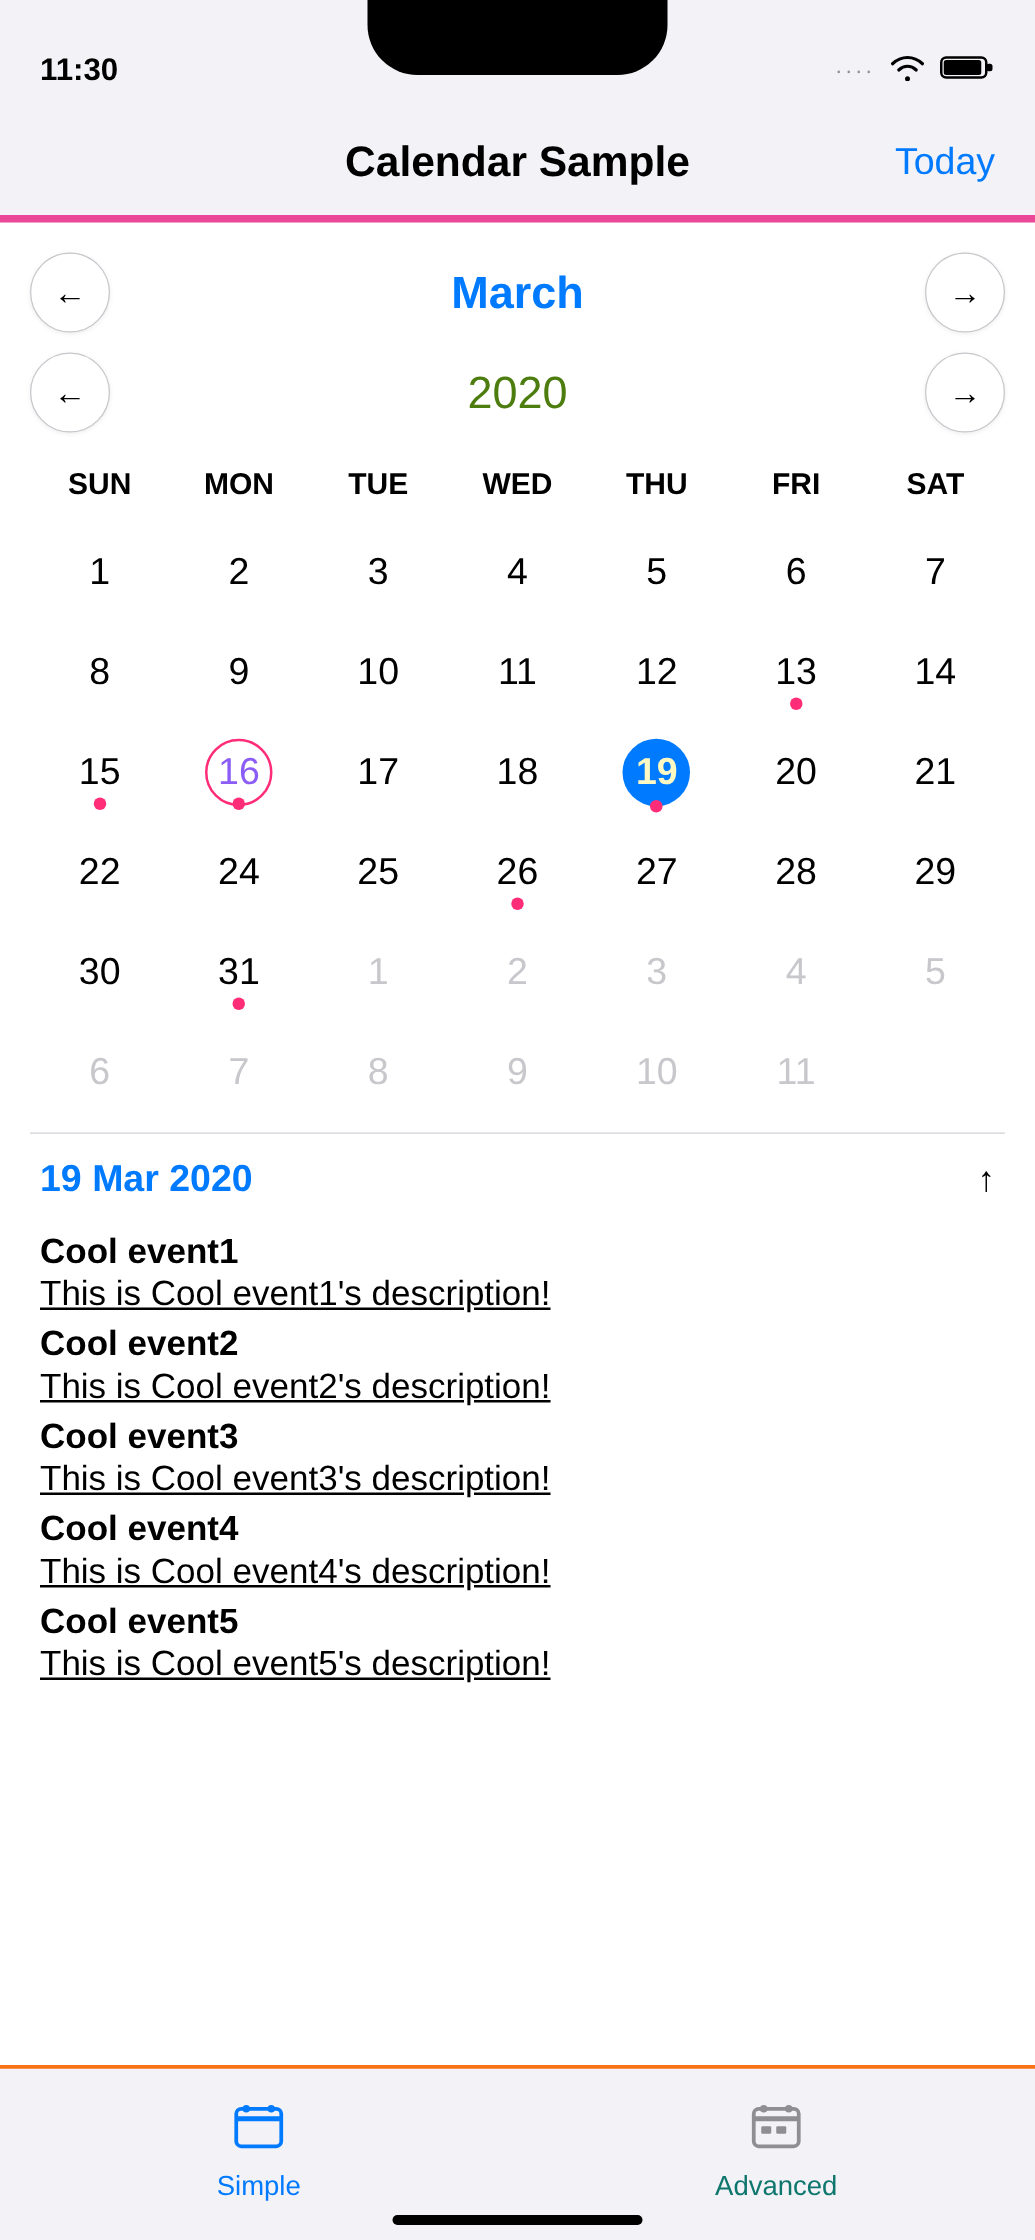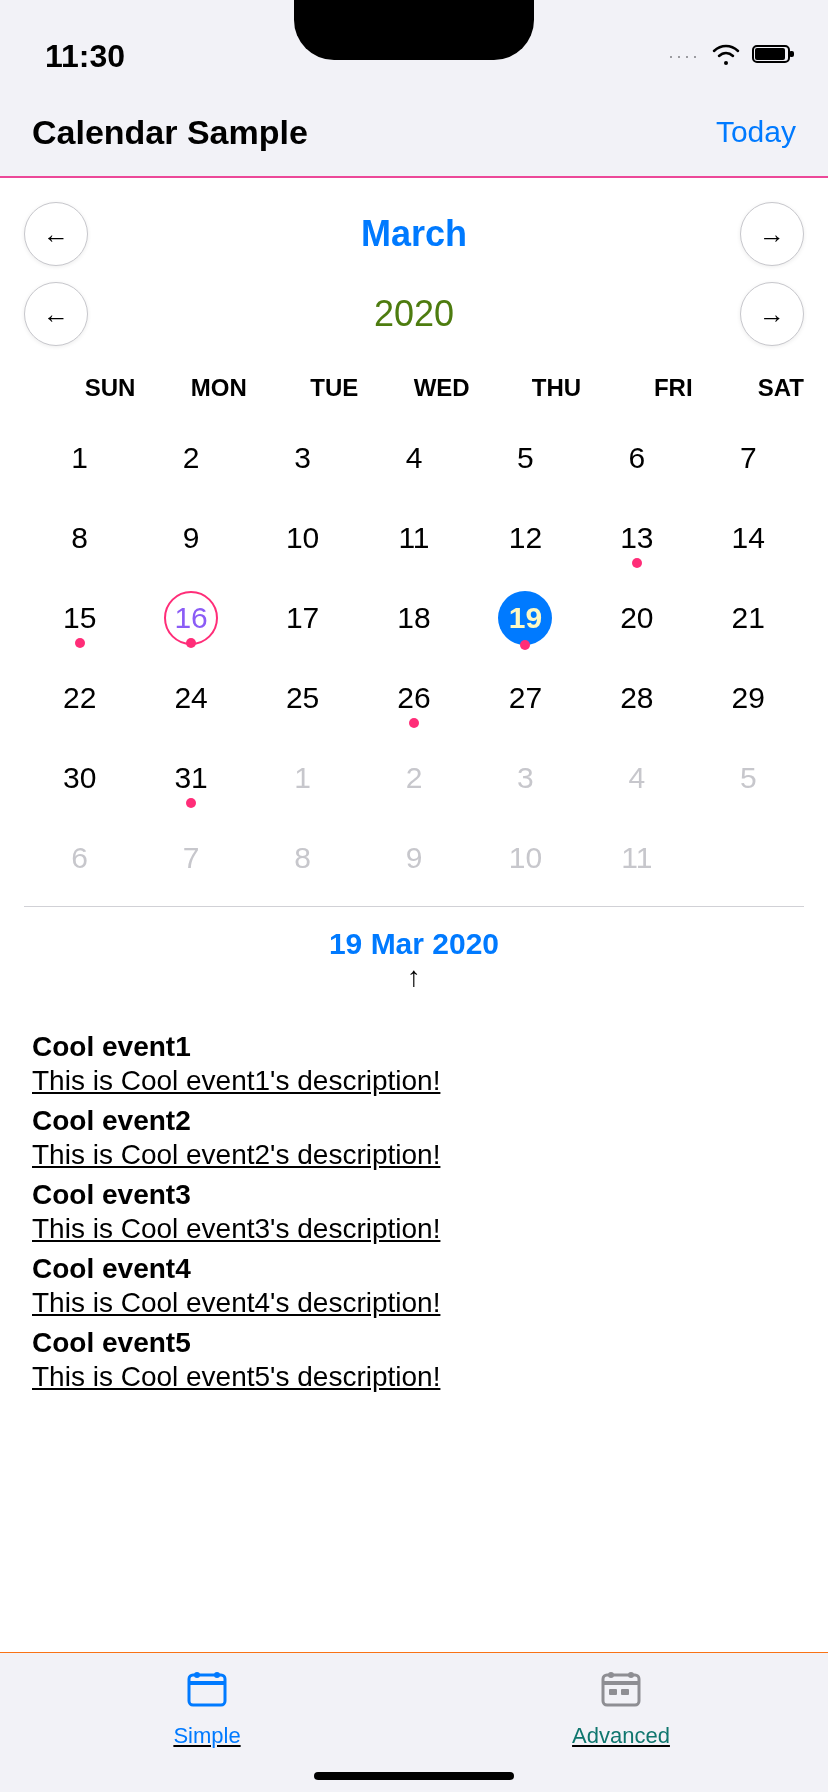--- a/index.html
+++ b/index.html
@@ -17,24 +17,23 @@
     .status-bar {
       width: 100%;
       height: 88px;
       background: #f2f2f7;
       display: flex;
       align-items: center;
       justify-content: space-between;
       padding: 24px 32px 0 32px;
     }
     .status-time {
-      font-size: 32px;
+      font-size: 25px;
       font-weight: 600;
       color: #000;
-      margin-left: 13px;
     }
     .status-icons {
       display: flex;
       align-items: center;
       gap: 10px;
     }
 
     
     .notch {
       position: absolute;
@@ -46,23 +45,24 @@
       background: #000;
       border-radius: 0 0 40px 40px;
       z-index: 100;
     }
 
     
     .nav-bar {
       width: 100%;
       height: 90px;
       background: #f2f2f7;
-      border-bottom: 2px solid #ec4899;
-      display: flex;
-      align-items: center;
+      border-bottom: 6px solid #ec4899;
+      display: flex;
+      align-items: center;
+      justify-content: center;
       position: relative;
       padding: 0 32px;
     }
     .nav-title {
       font-size: 34px;
       font-weight: 700;
       color: #000;
     }
     .nav-today {
       position: absolute;
@@ -127,21 +127,21 @@
       text-align: center;
     }
 
     
     .weekdays {
       display: grid;
       grid-template-columns: repeat(7, 1fr);
       margin-bottom: 8px;
     }
     .weekday {
-      text-align: right;
+      text-align: center;
       font-size: 24px;
       font-weight: 700;
       color: #000;
       padding: 8px 0;
     }
 
     
     .calendar-grid {
       display: grid;
       grid-template-columns: repeat(7, 1fr);
@@ -200,22 +200,21 @@
     }
 
     
     .events-section {
       padding: 20px 32px 0 32px;
     }
     .events-date-header {
       display: flex;
       align-items: center;
       justify-content: space-between;
-      margin-bottom: 38px;
-      flex-direction: column;
+      margin-bottom: 24px;
     }
     .events-date-label {
       font-size: 30px;
       font-weight: 600;
       color: #007aff;
     }
     .up-arrow {
       font-size: 28px;
       color: #000;
       cursor: pointer;
@@ -237,26 +236,25 @@
       text-decoration: underline;
     }
 
     
     .tab-bar {
       position: absolute;
       bottom: 0;
       width: 100%;
       height: 140px;
       background: #f2f2f7;
-      border-top: 1px solid #f97316;
+      border-top: 3px solid #f97316;
       display: flex;
       align-items: flex-start;
       justify-content: space-around;
-      padding-top: 14px;
-      text-decoration: underline;
+      padding-top: 24px;
     }
     .tab-item {
       display: flex;
       flex-direction: column;
       align-items: center;
       gap: 6px;
       cursor: pointer;
       width: 160px;
     }
     .tab-icon {

